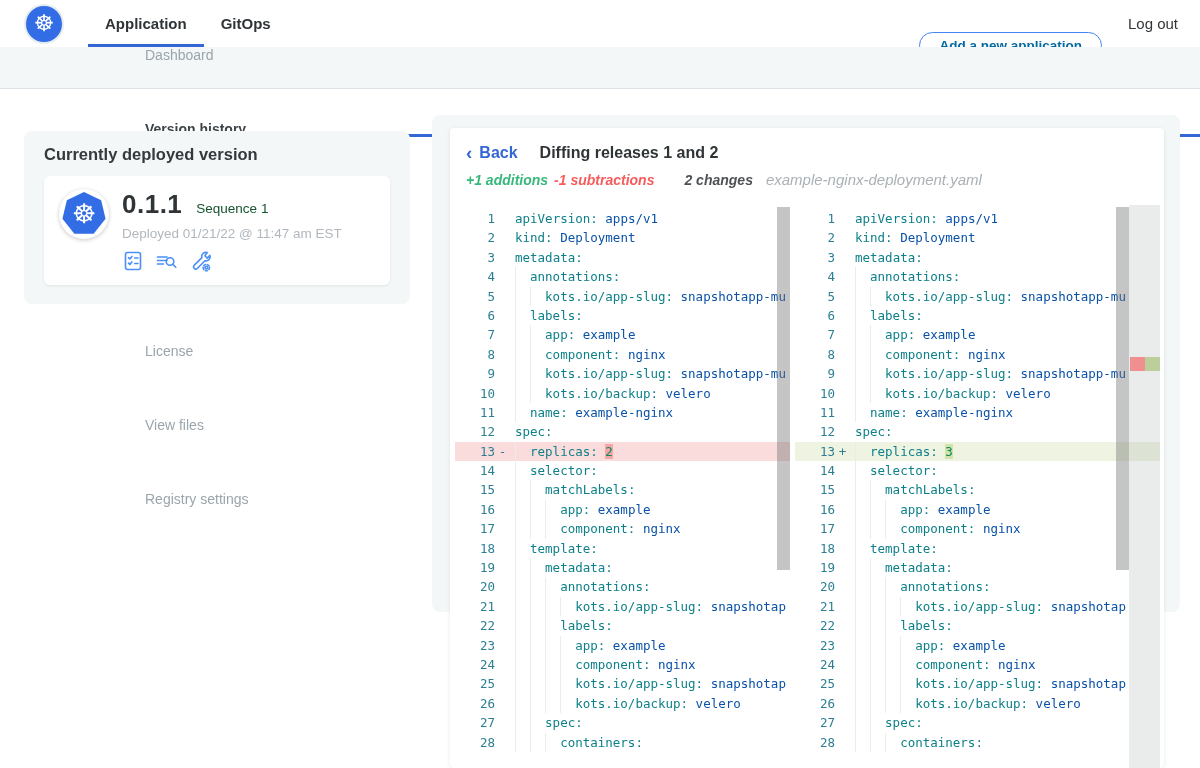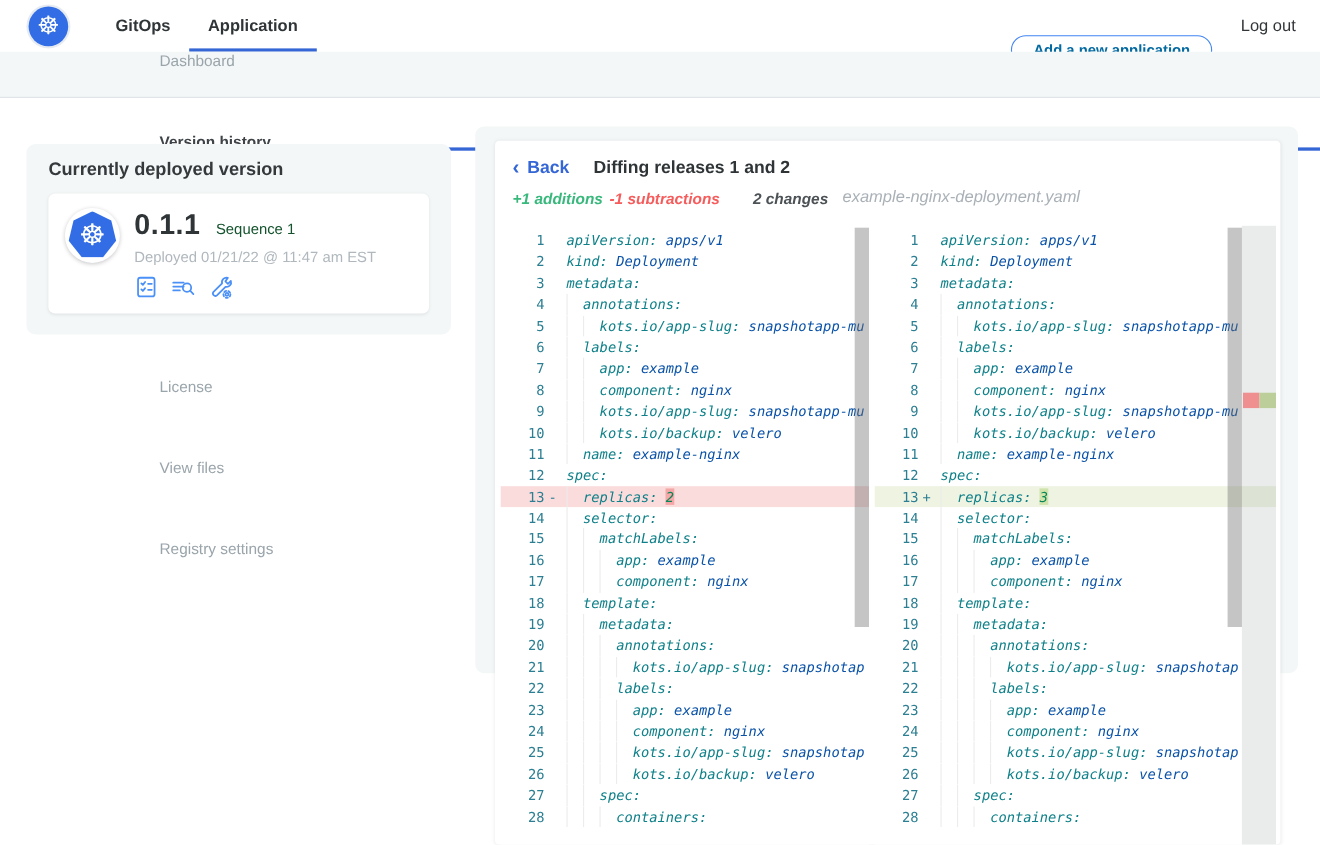--- a/index.html
+++ b/index.html
@@ -70,21 +70,21 @@
   
   .panes { position:absolute; left:5px; top:77px; right:4px; height:563px; }
   .pane { position:absolute; top:0; height:563px; background:#fff; overflow:hidden; }
   .pane.left { left:0; width:335px; }
   .pane.right { left:340px; width:365px; }
   .pane-code { position:absolute; top:4px; left:0; right:0; }
   .row { display:flex; height:19.4px; line-height:19.4px;
     font-family:"DejaVu Sans Mono", monospace; font-size:12.5px; white-space:pre; }
   .ln { width:40px; text-align:right; color:#2c7f93; flex:none; }
   .sign { width:15px; text-align:center; color:#2c7f93; flex:none; }
-  .code { flex:1; overflow:hidden; color:#0a52a8; padding-left:5px;font-style:italic; }
+  .code { flex:1; overflow:hidden; color:#0a52a8; padding-left:5px; }
   .key { color:#0e8089; }
   .val { color:#0a52a8; }
   .num { color:#098658; }
   .row.removed { background:#fbdcdc; }
   .row.added { background:#eef3e2; }
   .hlr { background:#f4a7a7; }
   .hla { background:#cfe3ab; }
   .guide { display:inline-block; width:2ch; height:19.4px; vertical-align:top; border-left:1px solid #ececec; }
   .sb { position:absolute; width:13px; top:2px; height:363px; background:rgba(110,110,110,.40); }
   .pane.left .sb { right:0; }
@@ -92,22 +92,22 @@
   .ruler { position:absolute; top:0; bottom:0; right:0; width:31px; background:rgba(130,140,145,.17); }
   .mark-red { position:absolute; top:152px; right:15px; width:15px; height:14px; background:#ef8f8f; }
   .mark-green { position:absolute; top:152px; right:0; width:15px; height:14px; background:#bccf9b; }
 </style>
 </head>
 <body>
 
 <div class="topbar">
   <div class="logo-badge">☸</div>
   <div class="tabs" id="topTabs">
+      <div class="tab active">Application</div>
       <div class="tab">GitOps</div>
-      <div class="tab active">Application</div>
     </div>
   <div class="topbar-right">
     <button class="add-btn">Add a new application</button>
     <span class="logout">Log out</span>
   </div>
 </div>
 
 <div class="subnav" id="subNav">
     <div class="subnav-item">Dashboard</div>
     <div class="subnav-item active">Version history</div>

